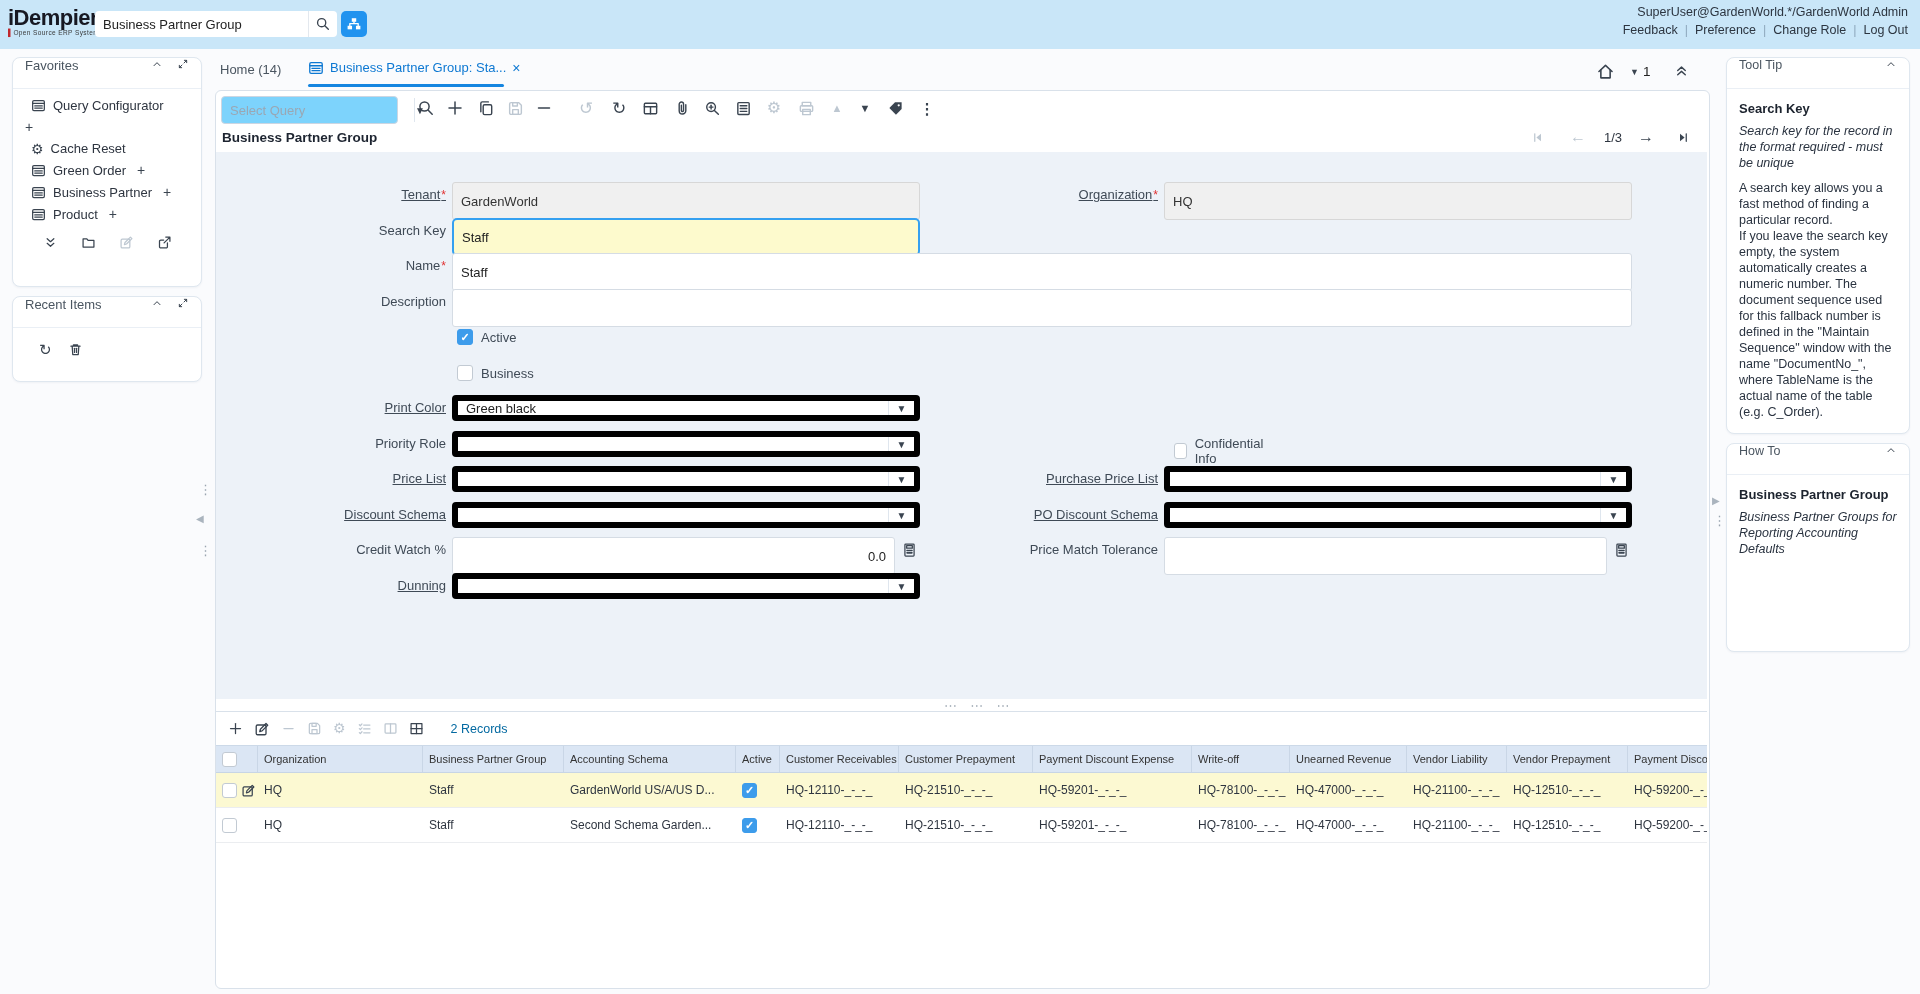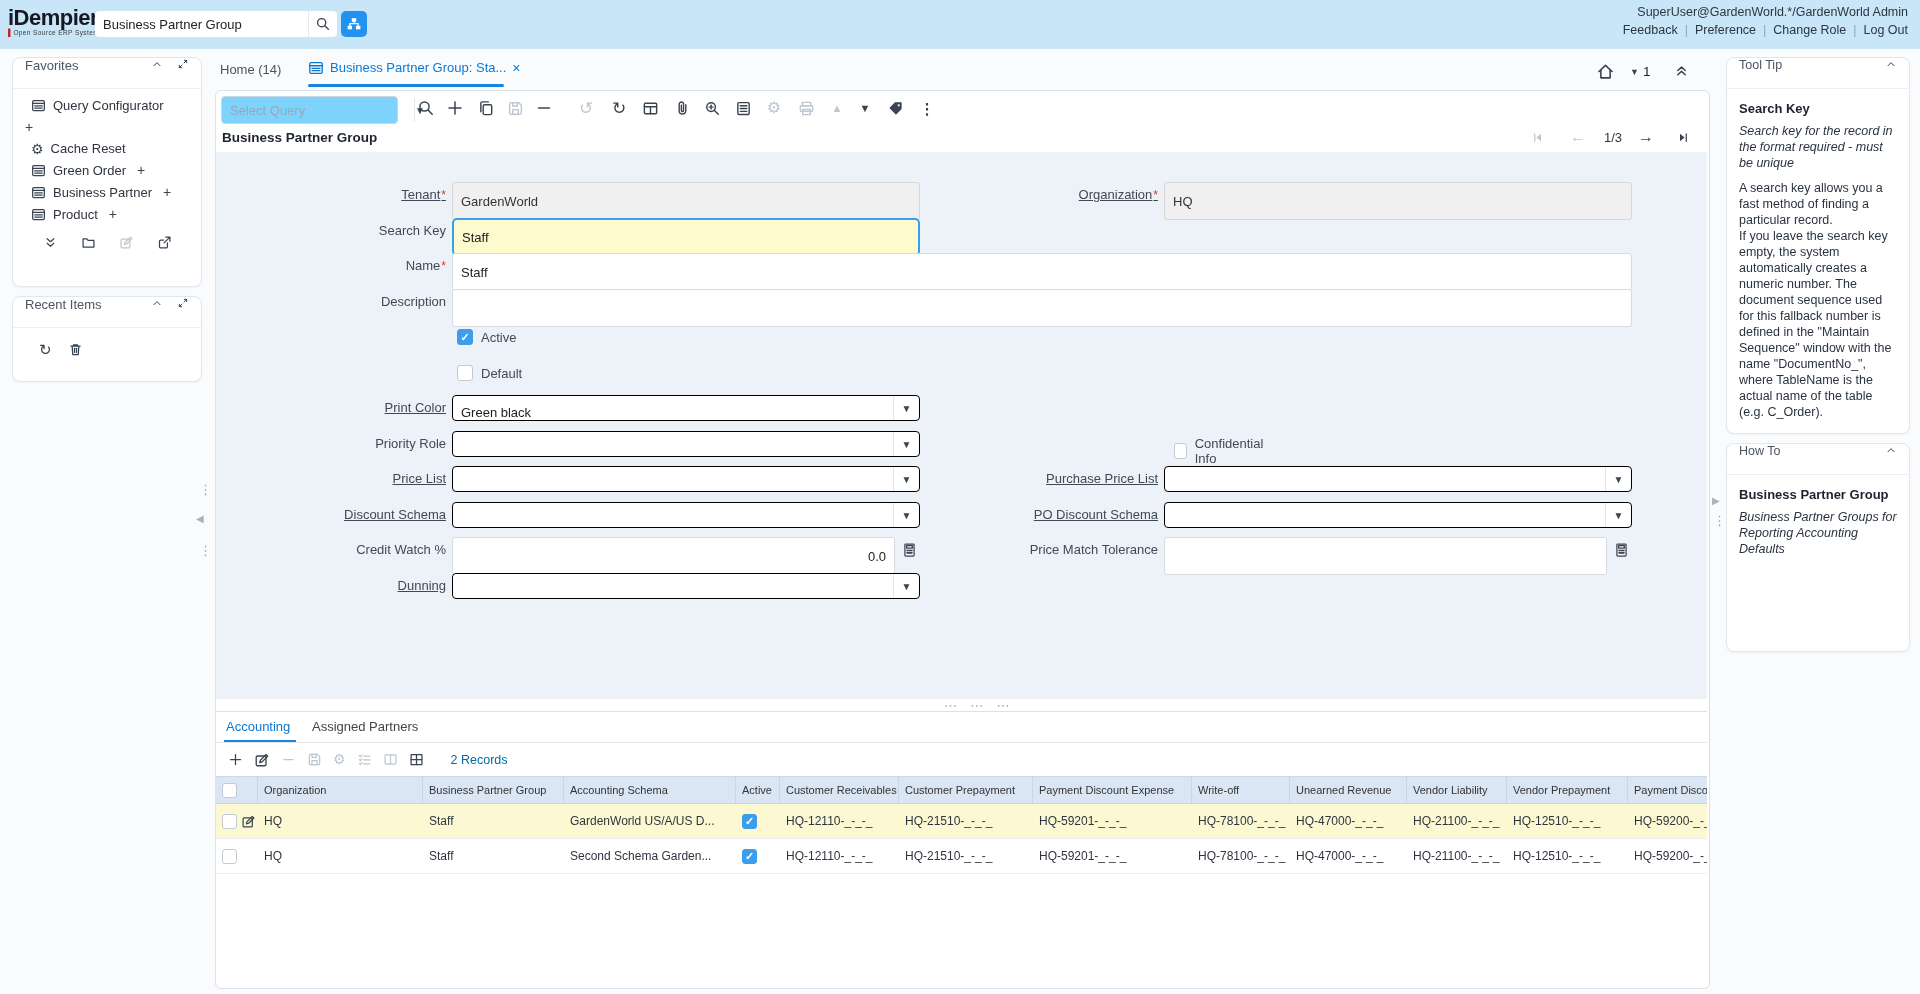--- a/index.html
+++ b/index.html
@@ -48,21 +48,21 @@
   .nav-ic{position:absolute;top:4px;width:20px;height:20px;display:flex;align-items:center;justify-content:center}
   
   #form{left:0;top:61px;width:1491px;height:547px;background:#edf2f8}
   .frow{position:absolute;height:26px}
   .flabel{position:absolute;width:230px;text-align:right;font-size:13px;color:#3f4a56;line-height:26px}
   .flabel .req{color:#e03131;font-size:12px;vertical-align:top;margin-left:1px}
   .u{text-decoration:underline}
   .fld{position:absolute;height:38px;box-sizing:border-box;border:1px solid #d5dce4;border-radius:3px;background:#fff;font:13px "Liberation Sans",sans-serif;color:#222;padding:0 8px;outline:none}
   .fld.ro{background:#f0f0f0;border-color:#d7d7d7;color:#333}
   .fld.hl{background:#fdfacd;border:2px solid #35a0f0;border-radius:5px}
-  .dd{position:absolute;height:26px;box-sizing:border-box;border:1px solid #000000;border-radius:4px;background:#fff;display:flex;align-items:flex-end}
+  .dd{position:absolute;height:26px;box-sizing:border-box;border:6px solid #000000;border-radius:4px;background:#fff;display:flex;align-items:flex-start}
   .dd .val{flex:1;padding:0 8px;font-size:13px;color:#222;white-space:nowrap;overflow:hidden}
   .dd .caret{width:25px;align-self:stretch;border-left:1px solid #dfe6ee;display:flex;align-items:center;justify-content:center;font-size:10px;color:#3a4450}
   .cb{box-sizing:border-box;width:16px;height:16px;border:1px solid #c2cad3;border-radius:3px;background:#fff;position:relative}
   .cb.checked{background:#3d9ceb;border-color:#3d9ceb}
   .cb.checked::after{content:"\2713";position:absolute;left:2.5px;top:1px;color:#fff;font-size:11px;font-weight:bold}
   .cblabel{font-size:13px;color:#3f4a56;margin-left:8px}
   .num{text-align:right}
   
   .split-dots{position:absolute;color:#9aa5b0;font-size:13px;letter-spacing:2px}
   
@@ -404,21 +404,21 @@
       <input class="fld" style="left: 236px; width: 1180px;" value="">
     </div>
 
     <div class="frow flex" style="top:172px;left:241px">
       <span class="cb checked"></span>
       <span class="cblabel">Active</span>
     </div>
 
     <div class="frow flex" style="top:208px;left:241px">
       <span class="cb"></span>
-      <span class="cblabel">Default</span>
+      <span class="cblabel">Business</span>
     </div>
 
     <div class="frow" style="top:243px">
       <span class="flabel u" style="left:0;width:230px">Print Color</span>
       <div class="dd" style="left:236px;width:468px">
         <span class="val">Green black</span>
         <span class="caret">▼</span>
       </div>
     </div>
 
@@ -486,25 +486,20 @@
       <div class="dd" style="left:236px;width:468px">
         <span class="val"></span>
         <span class="caret">▼</span>
       </div>
     </div>
   </div>
 
   <div class="split-dots" style="left:728px;top:607px">⋯&nbsp;&nbsp;⋯&nbsp;&nbsp;⋯</div>
 
   <div id="detail" class="abs">
-    <div style="height:30px;border-bottom:1px solid #e4e9f0;position:relative">
-      <span class="abs dtab" style="left:10px;top:7px;color:#0d78d2">Accounting</span>
-      <span class="abs" style="left:8px;top:28px;width:72px;height:2px;background:#1585e0"></span>
-      <span class="abs dtab" style="left:96px;top:7px;color:#444">Assigned Partners</span>
-    </div>
     <div class="flex" style="height:33px;gap:11px;padding-left:12px">
       <span>
           <svg class="ic dark" width="15" height="15" viewBox="0 0 18 18">
             <line x1="9" y1="3" x2="9" y2="15"></line>
             <line x1="3" y1="9" x2="15" y2="9"></line>
           </svg>
         </span>
       <span>
           <svg class="ic dark" width="16" height="16" viewBox="0 0 18 18">
             <rect x="2.5" y="4.5" width="11" height="11" rx="1.5"></rect>

